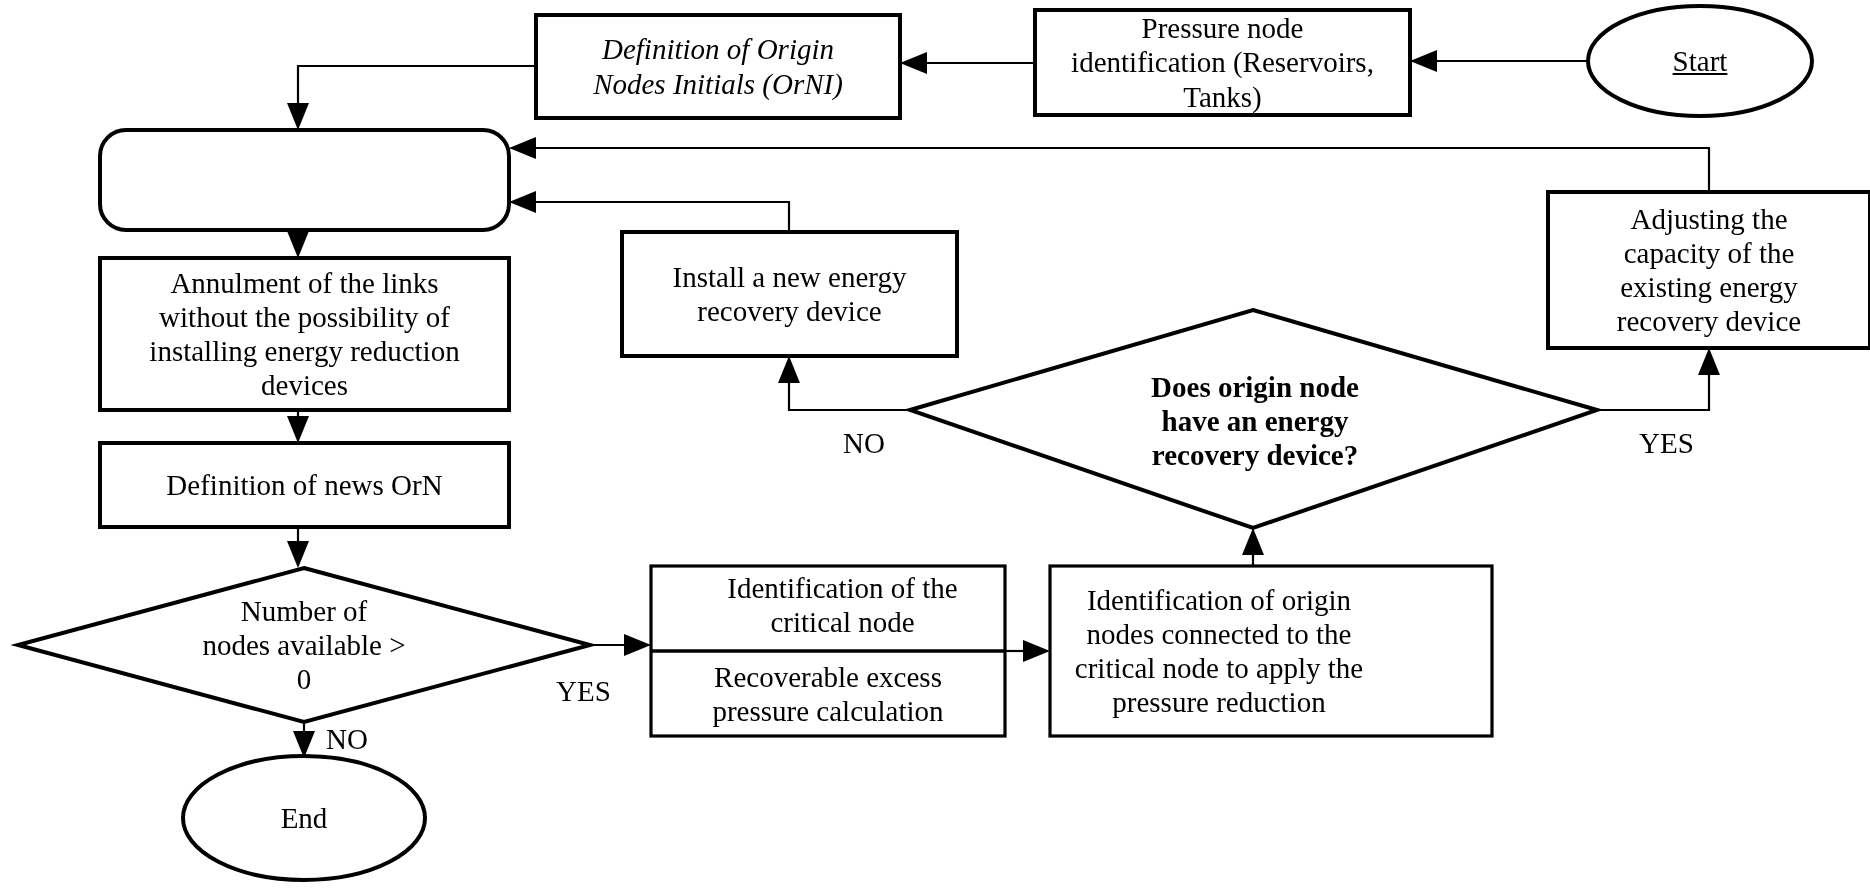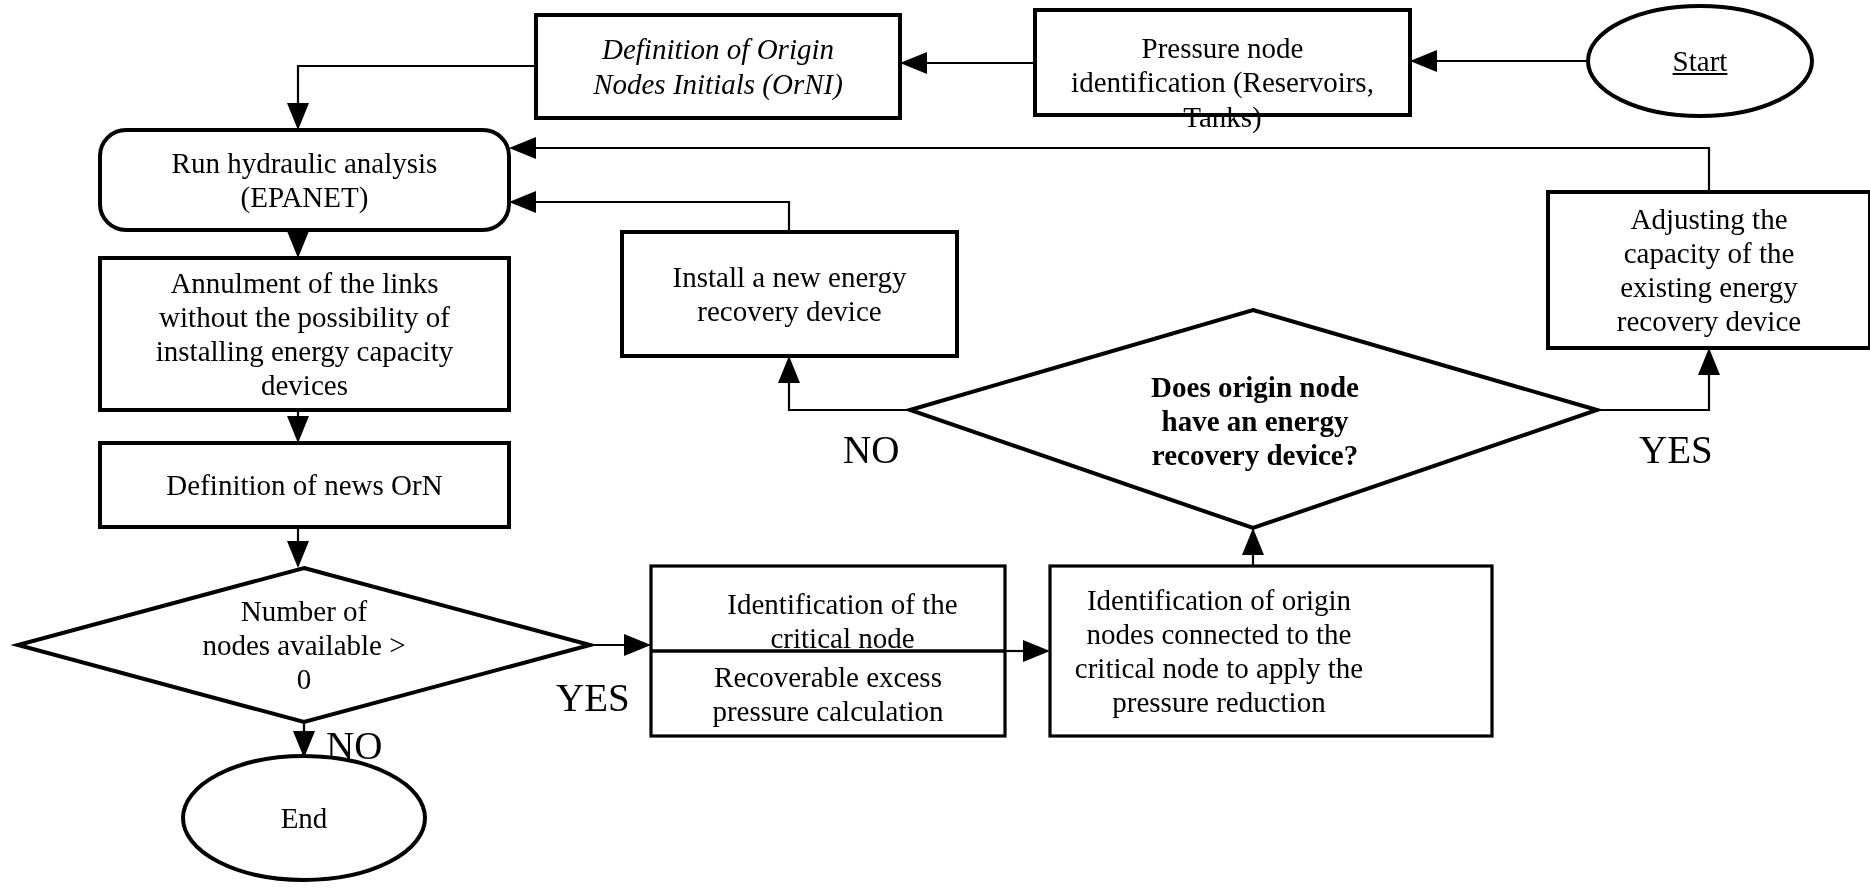--- a/index.html
+++ b/index.html
@@ -54,21 +54,21 @@
     font-size: 29px;
     line-height: 1.18;
     color: #000000;
     box-sizing: border-box;
     pointer-events: none;
     white-space: pre-line;
   }
   .edge-label {
     position: absolute;
     font-family: "Liberation Serif", "DejaVu Serif", serif;
-    font-size: 39px;
+    font-size: 29px;
     color: #000000;
     white-space: nowrap;
   }
 </style>
 </head>
 <body>
 
 <div id="canvas-wrap">
 
   <svg id="flow" viewBox="0 0 1870 888">
@@ -167,44 +167,42 @@
 
     <g>
       <path class="conn" d="M1709,192 L1709,148 L526,148"></path>
       <polygon class="conn-head" points="509,148 536,137 536,159"></polygon>
     </g>
 
   </svg>
 
   <div class="node-text" style="left:1588px; top:6px; width:224px; height:110px;text-decoration:underline;">Start</div>
 
-  <div class="node-text" style="left:1035px; top:10px; width:375px; height:105px;margin-top:20px;">Pressure node
+  <div class="node-text" style="left:1035px; top:10px; width:375px; height:105px;">Pressure node
 identification (Reservoirs,
 Tanks)</div>
 
   <div class="node-text" style="left:536px; top:15px; width:364px; height:103px;font-style:italic;">Definition of Origin
 Nodes Initials (OrNI)</div>
 
-  <div class="node-text" style="left:100px; top:130px; width:409px; height:100px;">Run hydraulic analysis
-(EPANET)</div>
 
   <div class="node-text" style="left:100px; top:258px; width:409px; height:152px;">Annulment of the links
 without the possibility of
-installing energy capacity
+installing energy reduction
 devices</div>
 
   <div class="node-text" style="left:100px; top:443px; width:409px; height:84px;font-family:Liberation Serif, serif;">Definition of news OrN</div>
 
   <div class="node-text" style="left:130px; top:583px; width:348px; height:124px;">Number of
 nodes available &gt;
 0</div>
 
   <div class="node-text" style="left:183px; top:756px; width:242px; height:124px;">End</div>
 
-  <div class="node-text" style="left:651px; top:580px; width:354px; height:82px;padding-left:29px;">Identification of the
+  <div class="node-text" style="left:651px; top:564px; width:354px; height:82px;padding-left:29px;">Identification of the
 critical node</div>
 
   <div class="node-text" style="left:651px; top:653px; width:354px; height:82px;">Recoverable excess
 pressure calculation</div>
 
   <div class="node-text" style="left:998px; top:566px; width:442px; height:170px;">Identification of origin
 nodes connected to the
 critical node to apply the
 pressure reduction</div>
 

